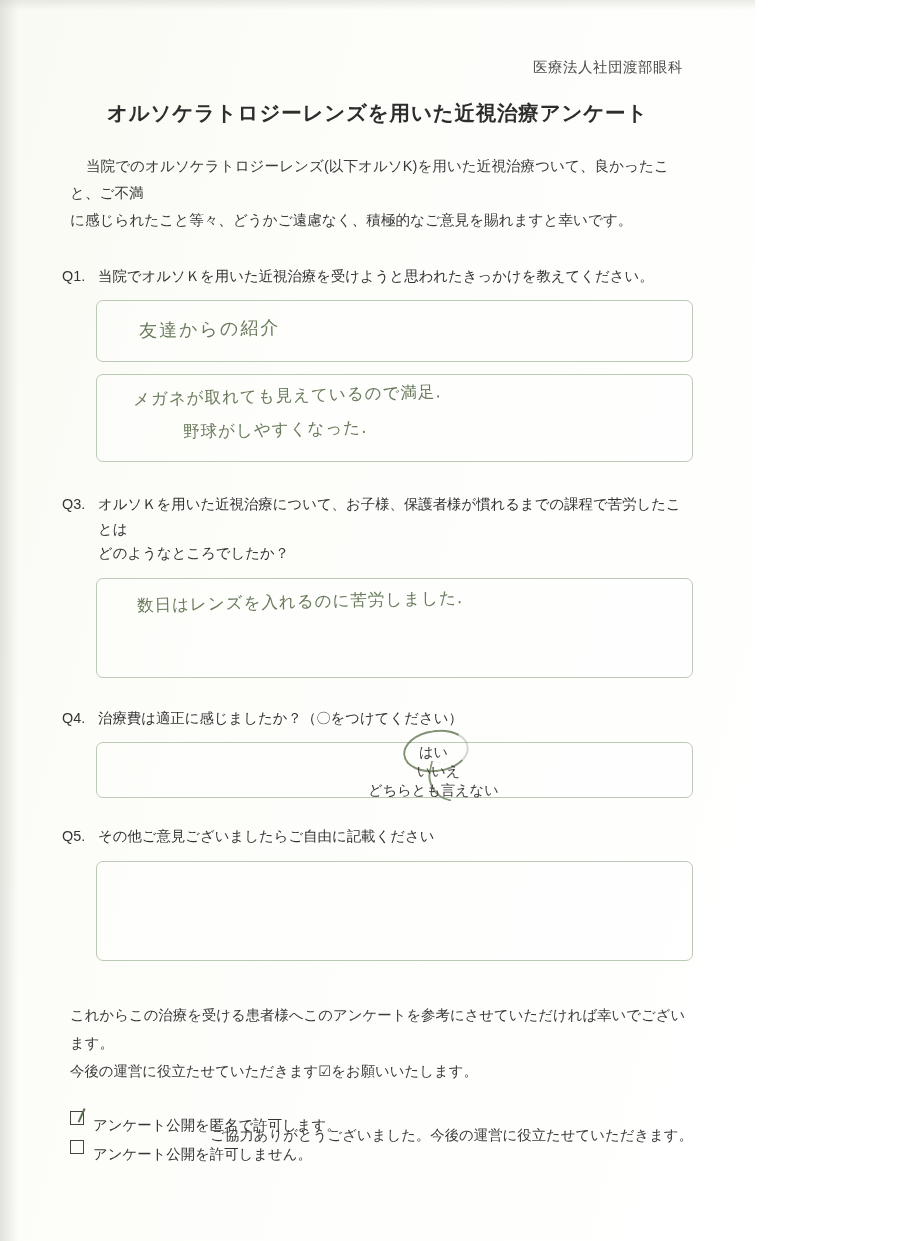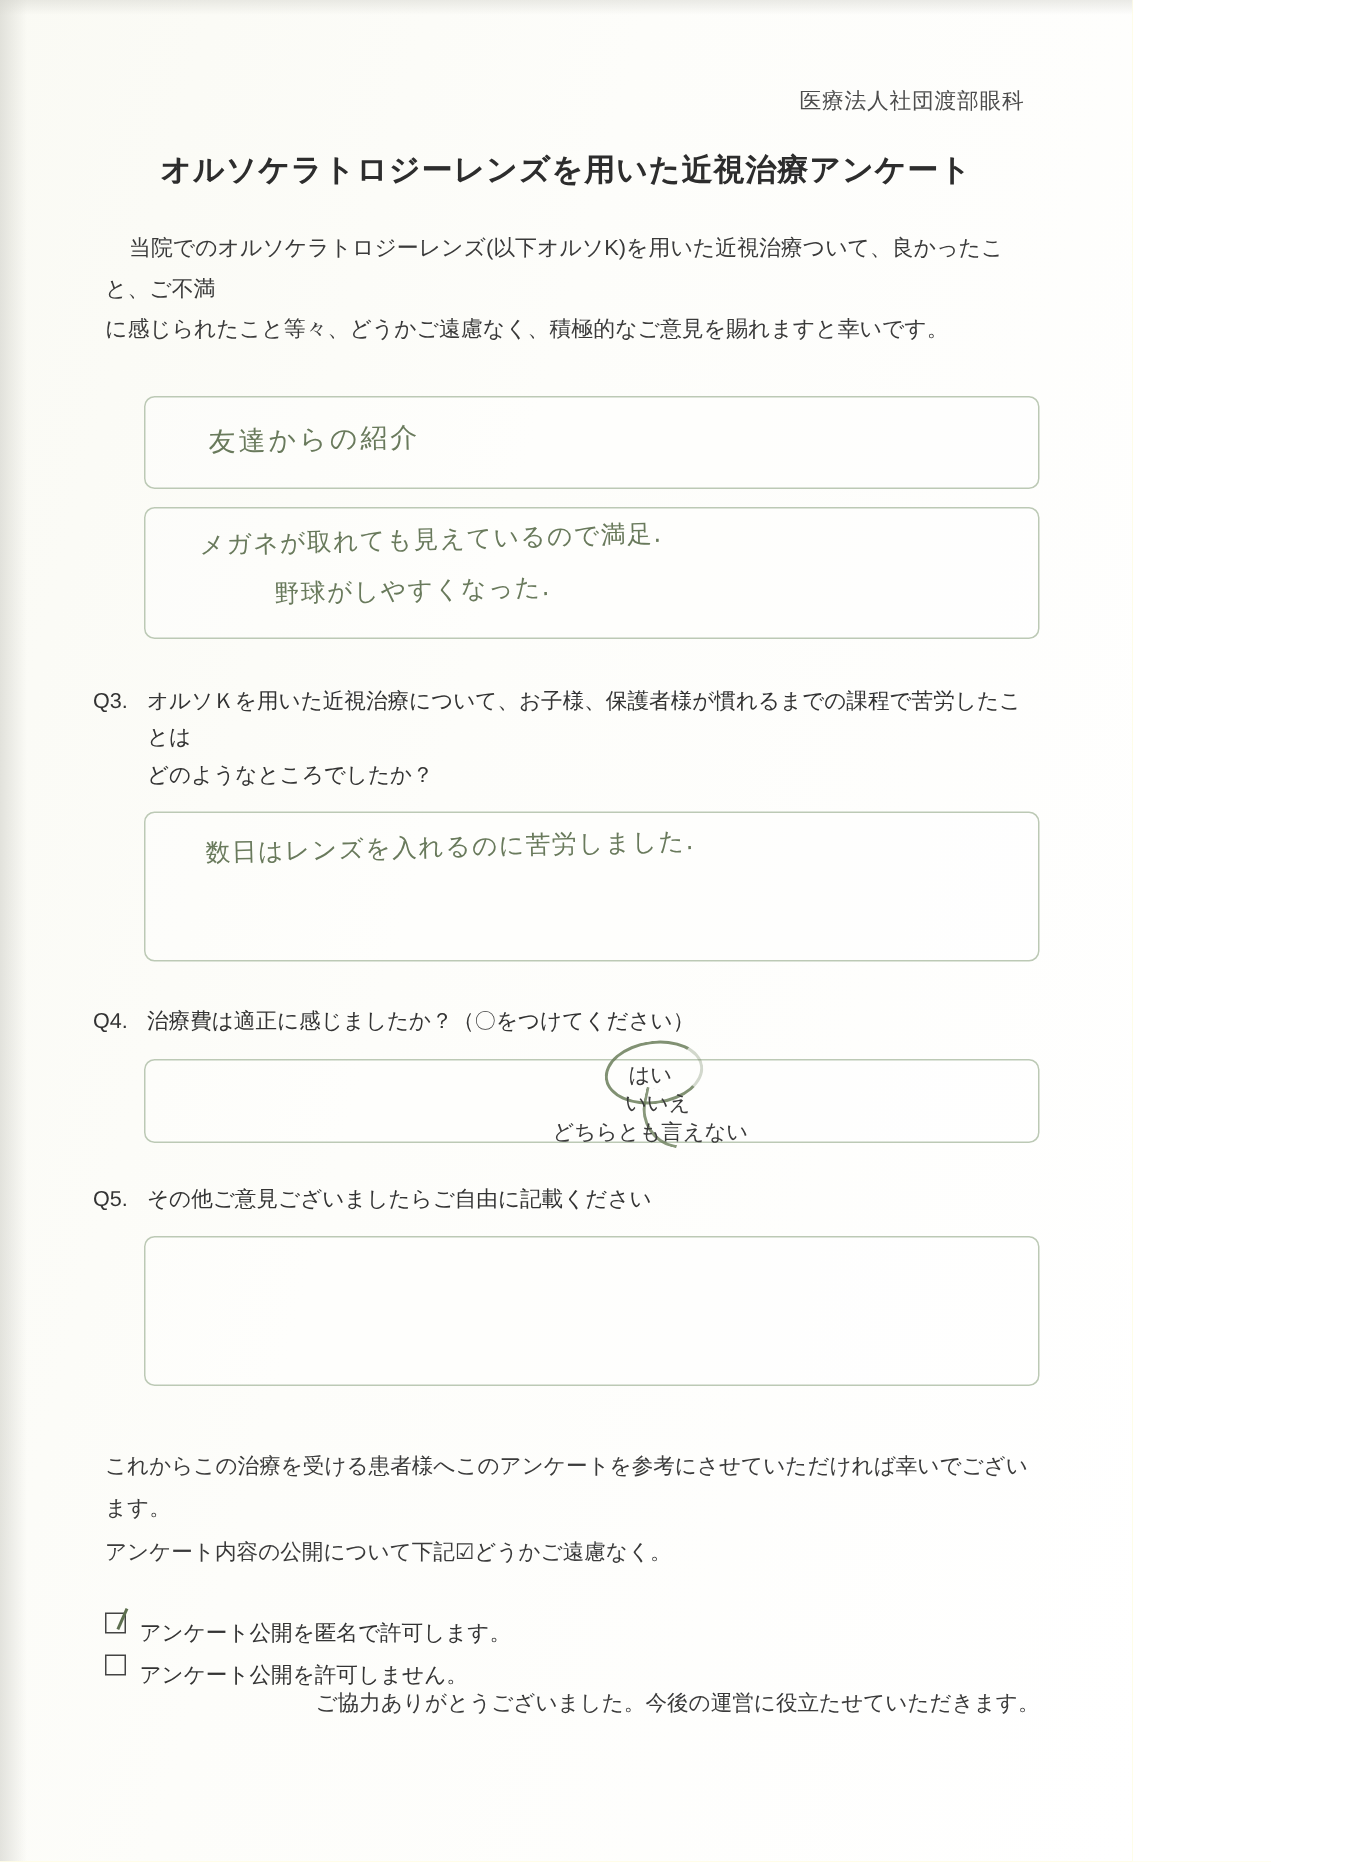--- a/index.html
+++ b/index.html
@@ -7,21 +7,21 @@
     padding: 0;
     background: #ffffff;
   }
   body {
     font-family: "Liberation Sans", sans-serif;
   }
   .page {
     position: relative;
     width: 755px;
     height: 1241px;
-    background: #fef9c3;
+    background: #fde047;
     overflow: hidden;
   }
   
   .paper-tint {
     position: absolute;
     inset: 0;
     background:
       linear-gradient(105deg, rgba(250,250,244,1) 0%, rgba(253,253,250,1) 40%, rgba(255,255,255,1) 100%);
     pointer-events: none;
   }
@@ -212,20 +212,26 @@
 
     <div class="clinic-name">医療法人社団渡部眼科</div>
 
     <h1 class="doc-title">オルソケラトロジーレンズを用いた近視治療アンケート</h1>
 
     <div class="intro">
       <span class="indent">当院でのオルソケラトロジーレンズ(以下オルソK)を用いた近視治療ついて、良かったこと、ご不満</span><br>
       <span>に感じられたこと等々、どうかご遠慮なく、積極的なご意見を賜れますと幸いです。</span>
     </div>
 
+    <div class="question">
+      <div class="q-line">
+        <span class="q-num">Q1.</span>
+        <span class="q-text">当院でオルソＫを用いた近視治療を受けようと思われたきっかけを教えてください。</span>
+      </div>
+    </div>
     <div class="answer-box h-sm">
       <span class="handwritten hw-a1">友達からの紹介</span>
     </div>
 
     <div class="answer-box h-md">
       <span class="handwritten hw-a2-l1">メガネが取れても見えているので満足.</span>
       <span class="handwritten hw-a2-l2">野球がしやすくなった.</span>
     </div>
 
     <div class="question" style="margin-top:30px">
@@ -266,21 +272,21 @@
     <div class="question" style="margin-top:26px">
       <div class="q-line">
         <span class="q-num">Q5.</span>
         <span class="q-text">その他ご意見ございましたらご自由に記載ください</span>
       </div>
     </div>
     <div class="answer-box h-lg"></div>
 
     <div class="closing">
       <span>これからこの治療を受ける患者様へこのアンケートを参考にさせていただければ幸いでございます。</span><br>
-      <span>アンケート内容の公開について下記☑どうかご遠慮なく。</span>
+      <span>今後の運営に役立たせていただきます☑をお願いいたします。</span>
     </div>
 
     <div class="consent-list">
       <div class="consent-item">
         <span class="cbox checked"></span>
         <span>アンケート公開を匿名で許可します。</span>
       </div>
       <div class="consent-item">
         <span class="cbox"></span>
         <span>アンケート公開を許可しません。</span>

